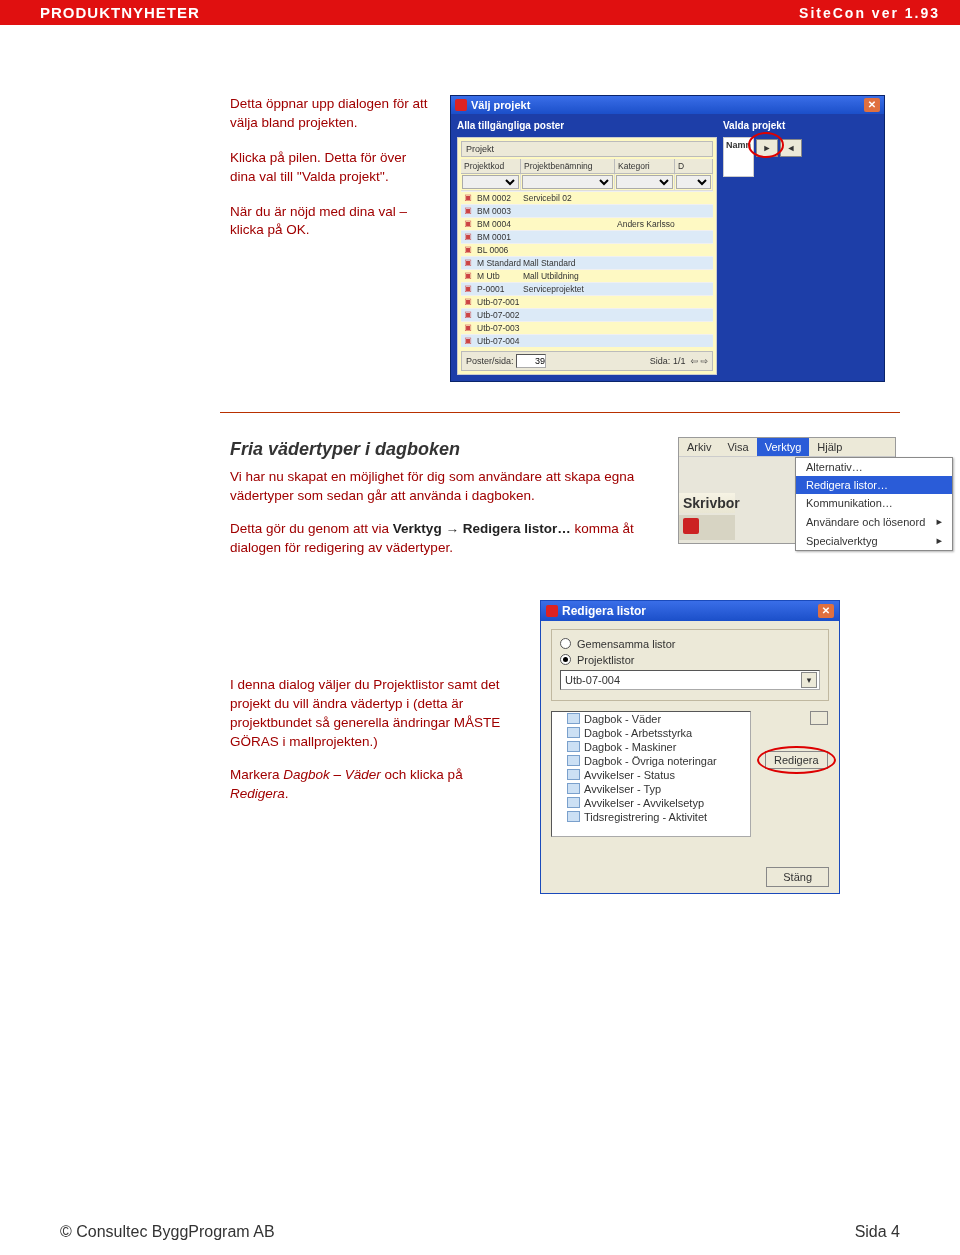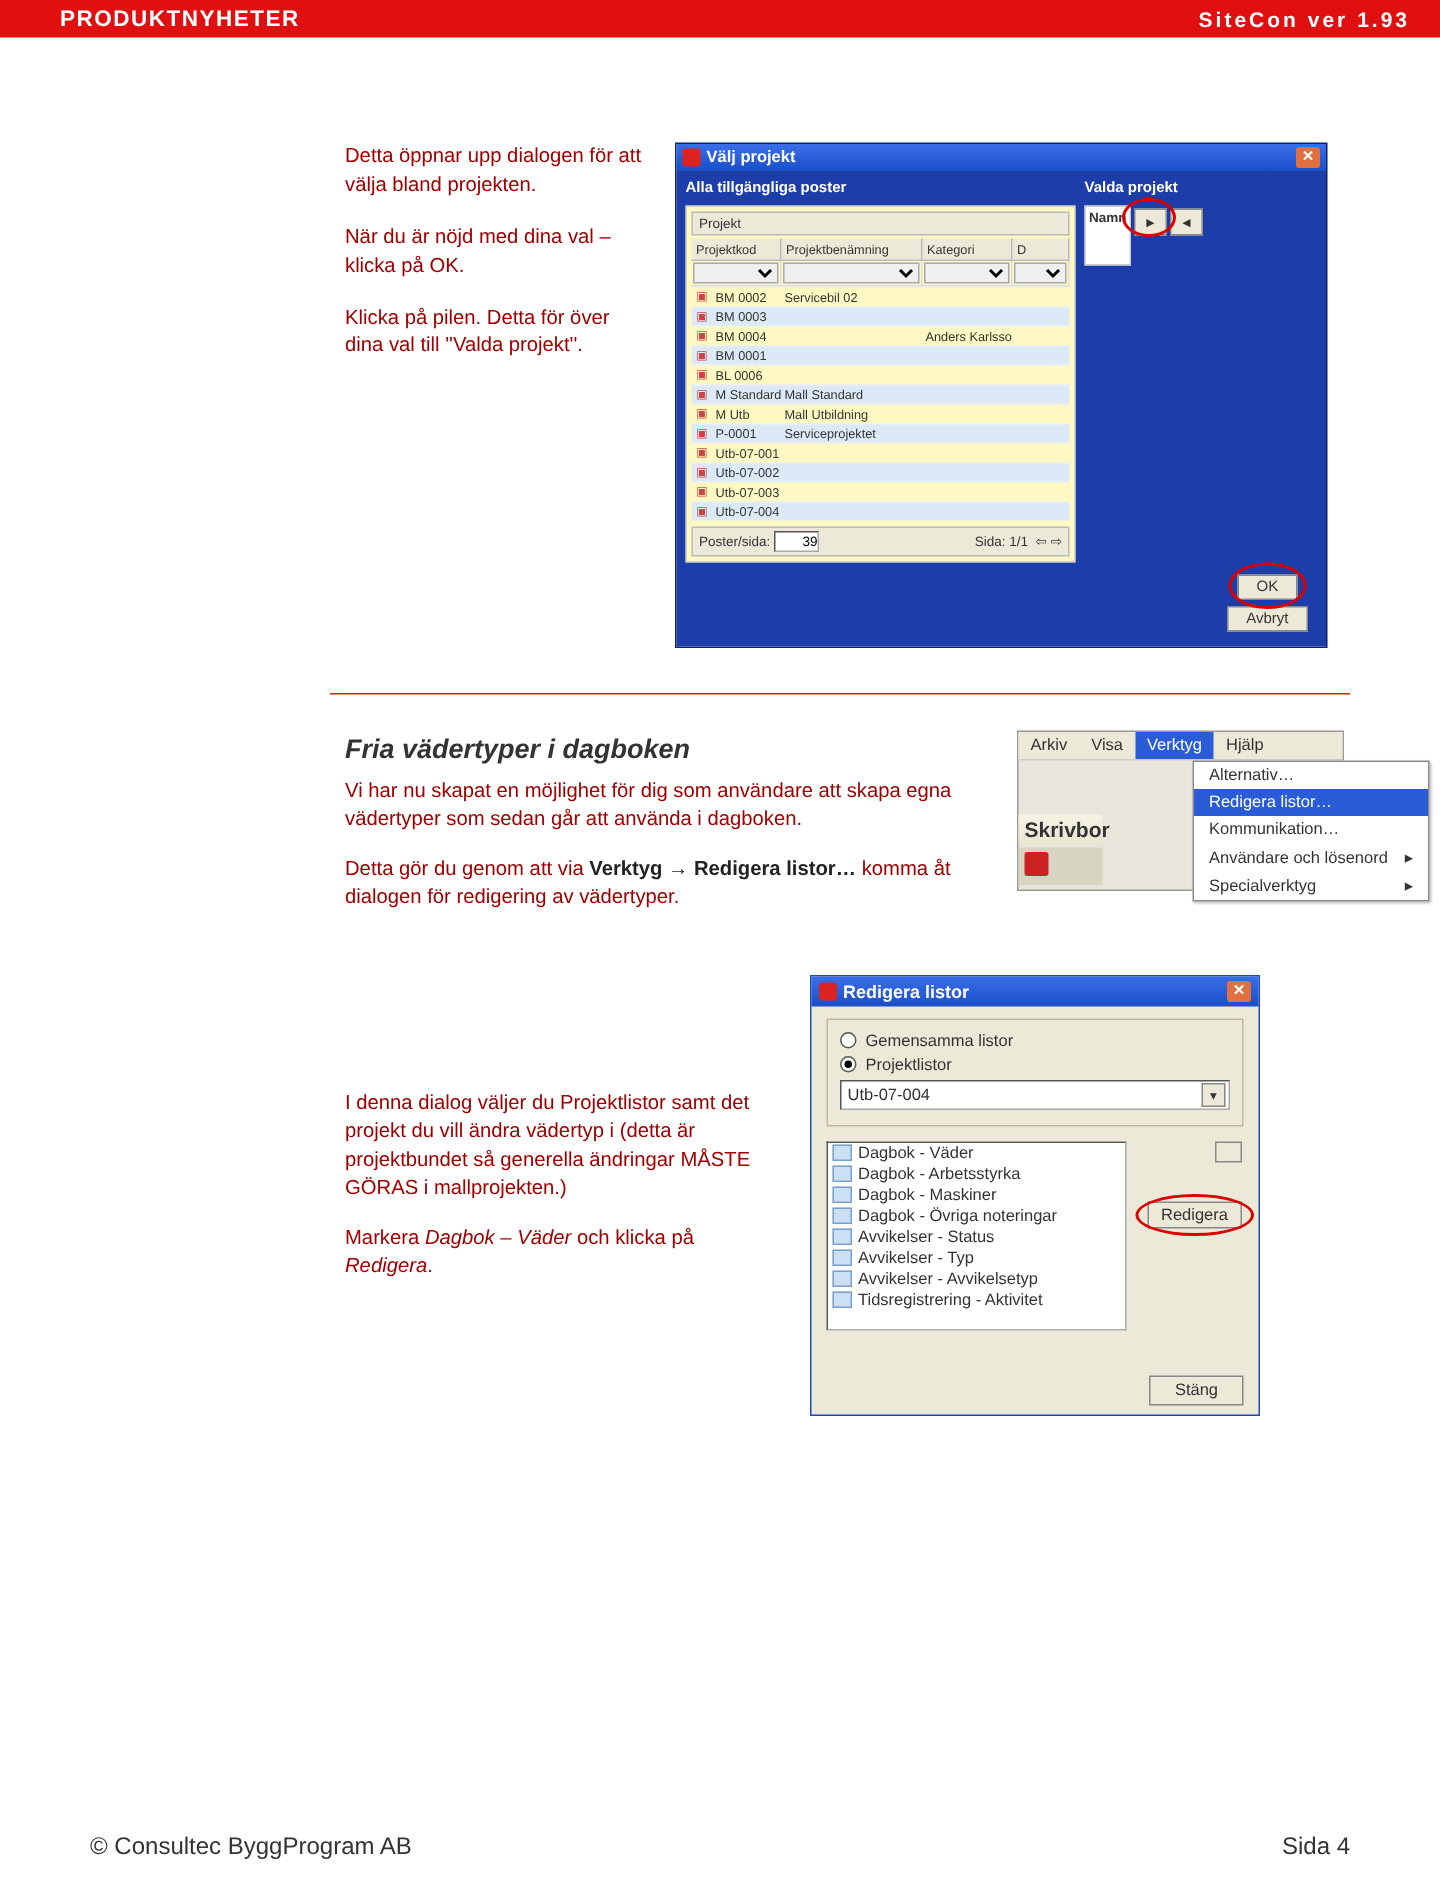--- a/index.html
+++ b/index.html
@@ -175,21 +175,21 @@
   }
   .radio.checked::after { content: ''; width: 5px; height: 5px; background: #000; border-radius: 50%; }
   .combo {
     width: 100%; height: 20px; border: 1px inset #aaa; background: #fff;
     display: flex; justify-content: space-between; align-items: center; padding: 0 2px 0 4px; font-size: 11px; color: #333; margin-top: 4px;
   }
   .combo-arrow { width: 16px; height: 16px; background: #ece9d8; border: 1px solid #888; text-align: center; font-size: 9px; line-height: 14px; }
   .listbox {
     width: 200px; height: 126px; border: 1px inset #aaa; background: #fff; overflow: hidden; font-size: 11px; color: #333;
   }
-  .list-item { display: flex; align-items: center; gap: 4px; padding: 1px 3px; }
+  .list-item { display: flex; align-items: center; gap: 4px; padding: 1px 3px; margin-left: 12px; }
   .list-icon {
     width: 13px; height: 11px; background: #cce0f4; border: 1px solid #7aa0cc;
   }
   .small-btn {
     background: #ece9d8; border: 1px solid #888; font-size: 11px; padding: 2px 8px; color: #333;
   }
   .dlg-lower { position: relative; padding-bottom: 6px; }
   .ellipse-on-btn { position: relative; display: inline-block; }
   .ellipse-on-btn .ring {
     position: absolute; border: 2px solid #d00; border-radius: 50%;
@@ -211,22 +211,22 @@
 <div class="header-bar">
   <span class="header-left">PRODUKTNYHETER</span>
   <span class="header-right">SiteCon ver 1.93</span>
 </div>
 
 <div class="content">
 
   <div class="section1">
     <div class="text-col">
       <p>Detta öppnar upp dialogen för att välja bland projekten.</p>
+      <p>Klicka på pilen. Detta för över dina val till ''Valda projekt''.</p>
       <p>När du är nöjd med dina val – klicka på OK.</p>
-      <p>Klicka på pilen. Detta för över dina val till ''Valda projekt''.</p>
     </div>
     <div class="img-col">
       <div class="win-blue">
         <div class="win-title">
           <span class="win-title-left">
             <span class="win-icon-red"></span>
             <span>Välj projekt</span>
           </span>
           <span class="win-close">✕</span>
         </div>
@@ -351,30 +351,20 @@
             <div class="panel-right">
               <div class="panel-right-top">
                 <span class="lbl">Namn</span>
               </div>
               <div style="position:relative;display:inline-block;">
                 <div class="arrow-btn">►</div>
                 <div class="ellipse-red" style="position:absolute;left:-8px;top:-5px;width:36px;height:26px"></div>
               </div>
               <div class="arrow-btn">◄</div>
               <div style="flex:1"></div>
-            </div>
-          </div>
-          <div class="win-footer" style="background:transparent;padding-top:6px;justify-content:space-between;">
-            <span></span>
-            <div style="display:flex;flex-direction:column;align-items:center;gap:4px;">
-              <div class="btn-ok-wrapper">
-                <button class="btn-classic">OK</button>
-                <div class="ellipse-red"></div>
-              </div>
-              <button class="btn-classic">Avbryt</button>
             </div>
           </div>
         </div>
       </div>
     </div>
   </div>
 
   <hr class="hr-red">
 
   <div class="section2-wrap">

